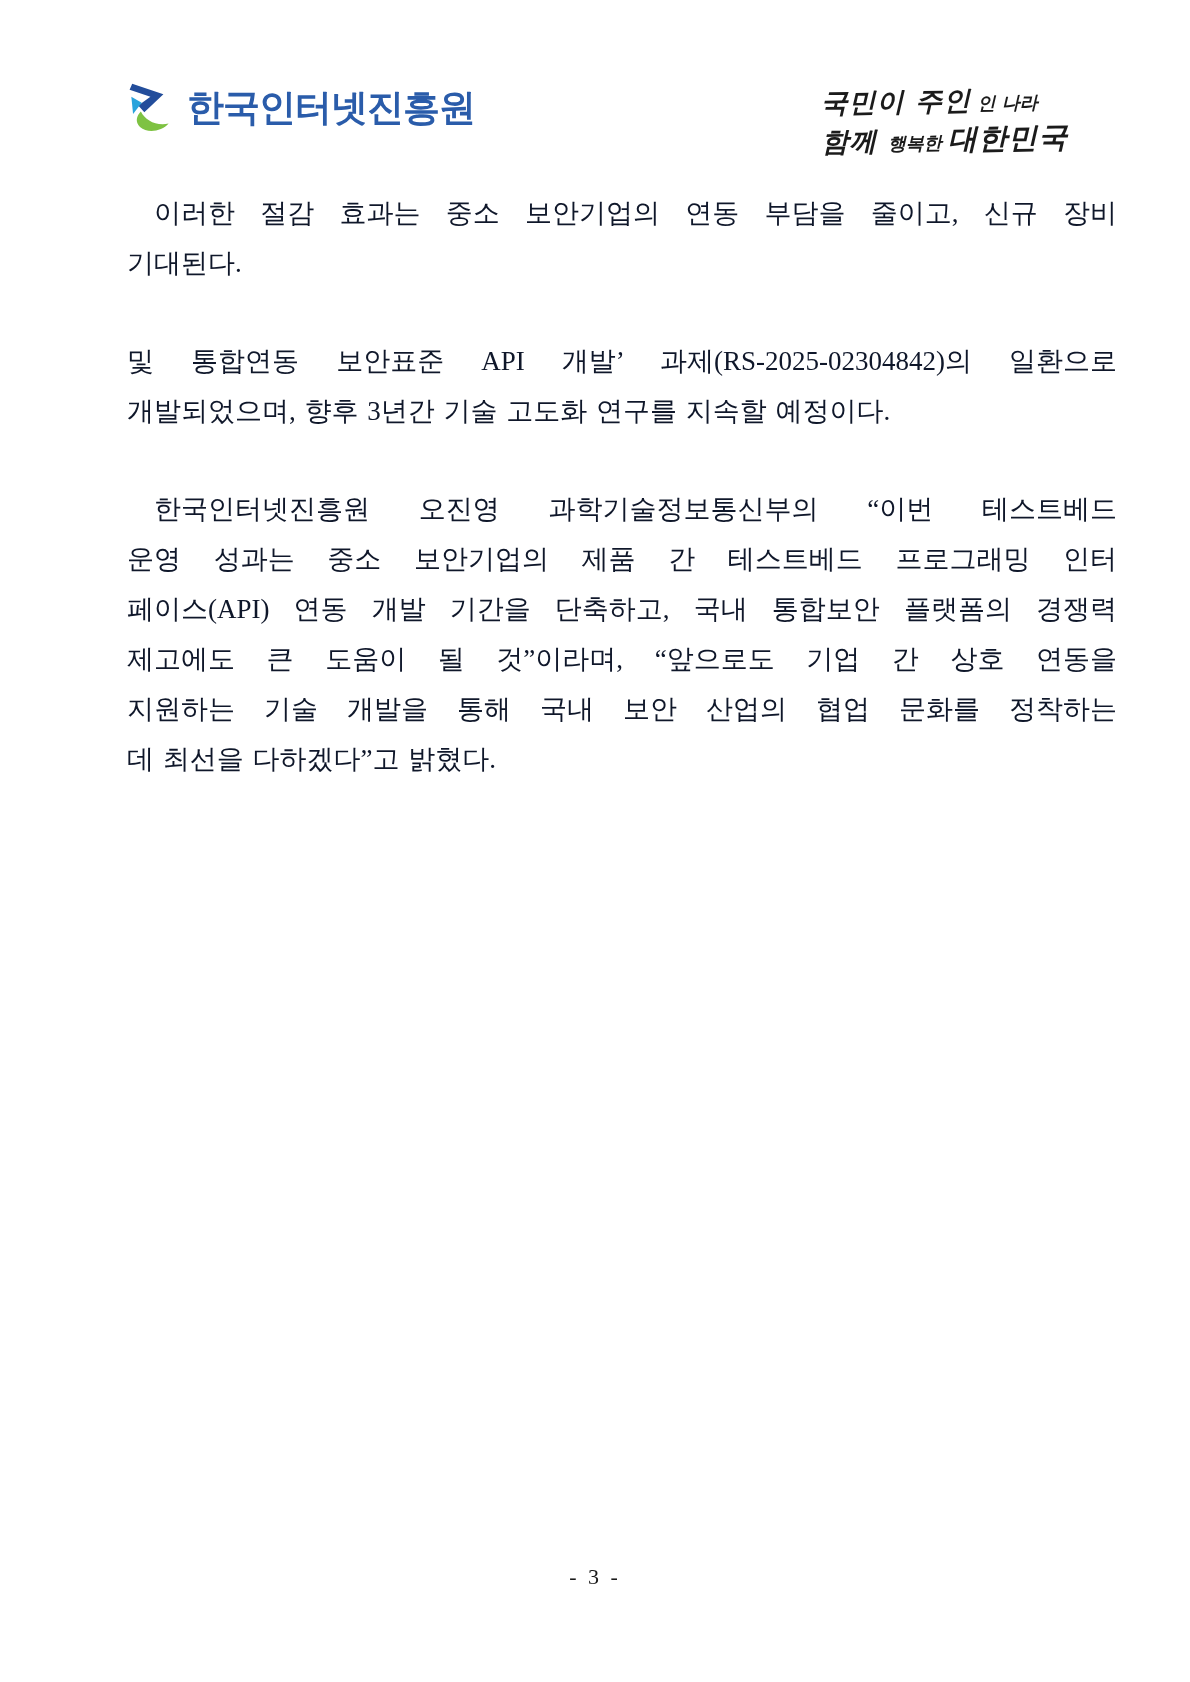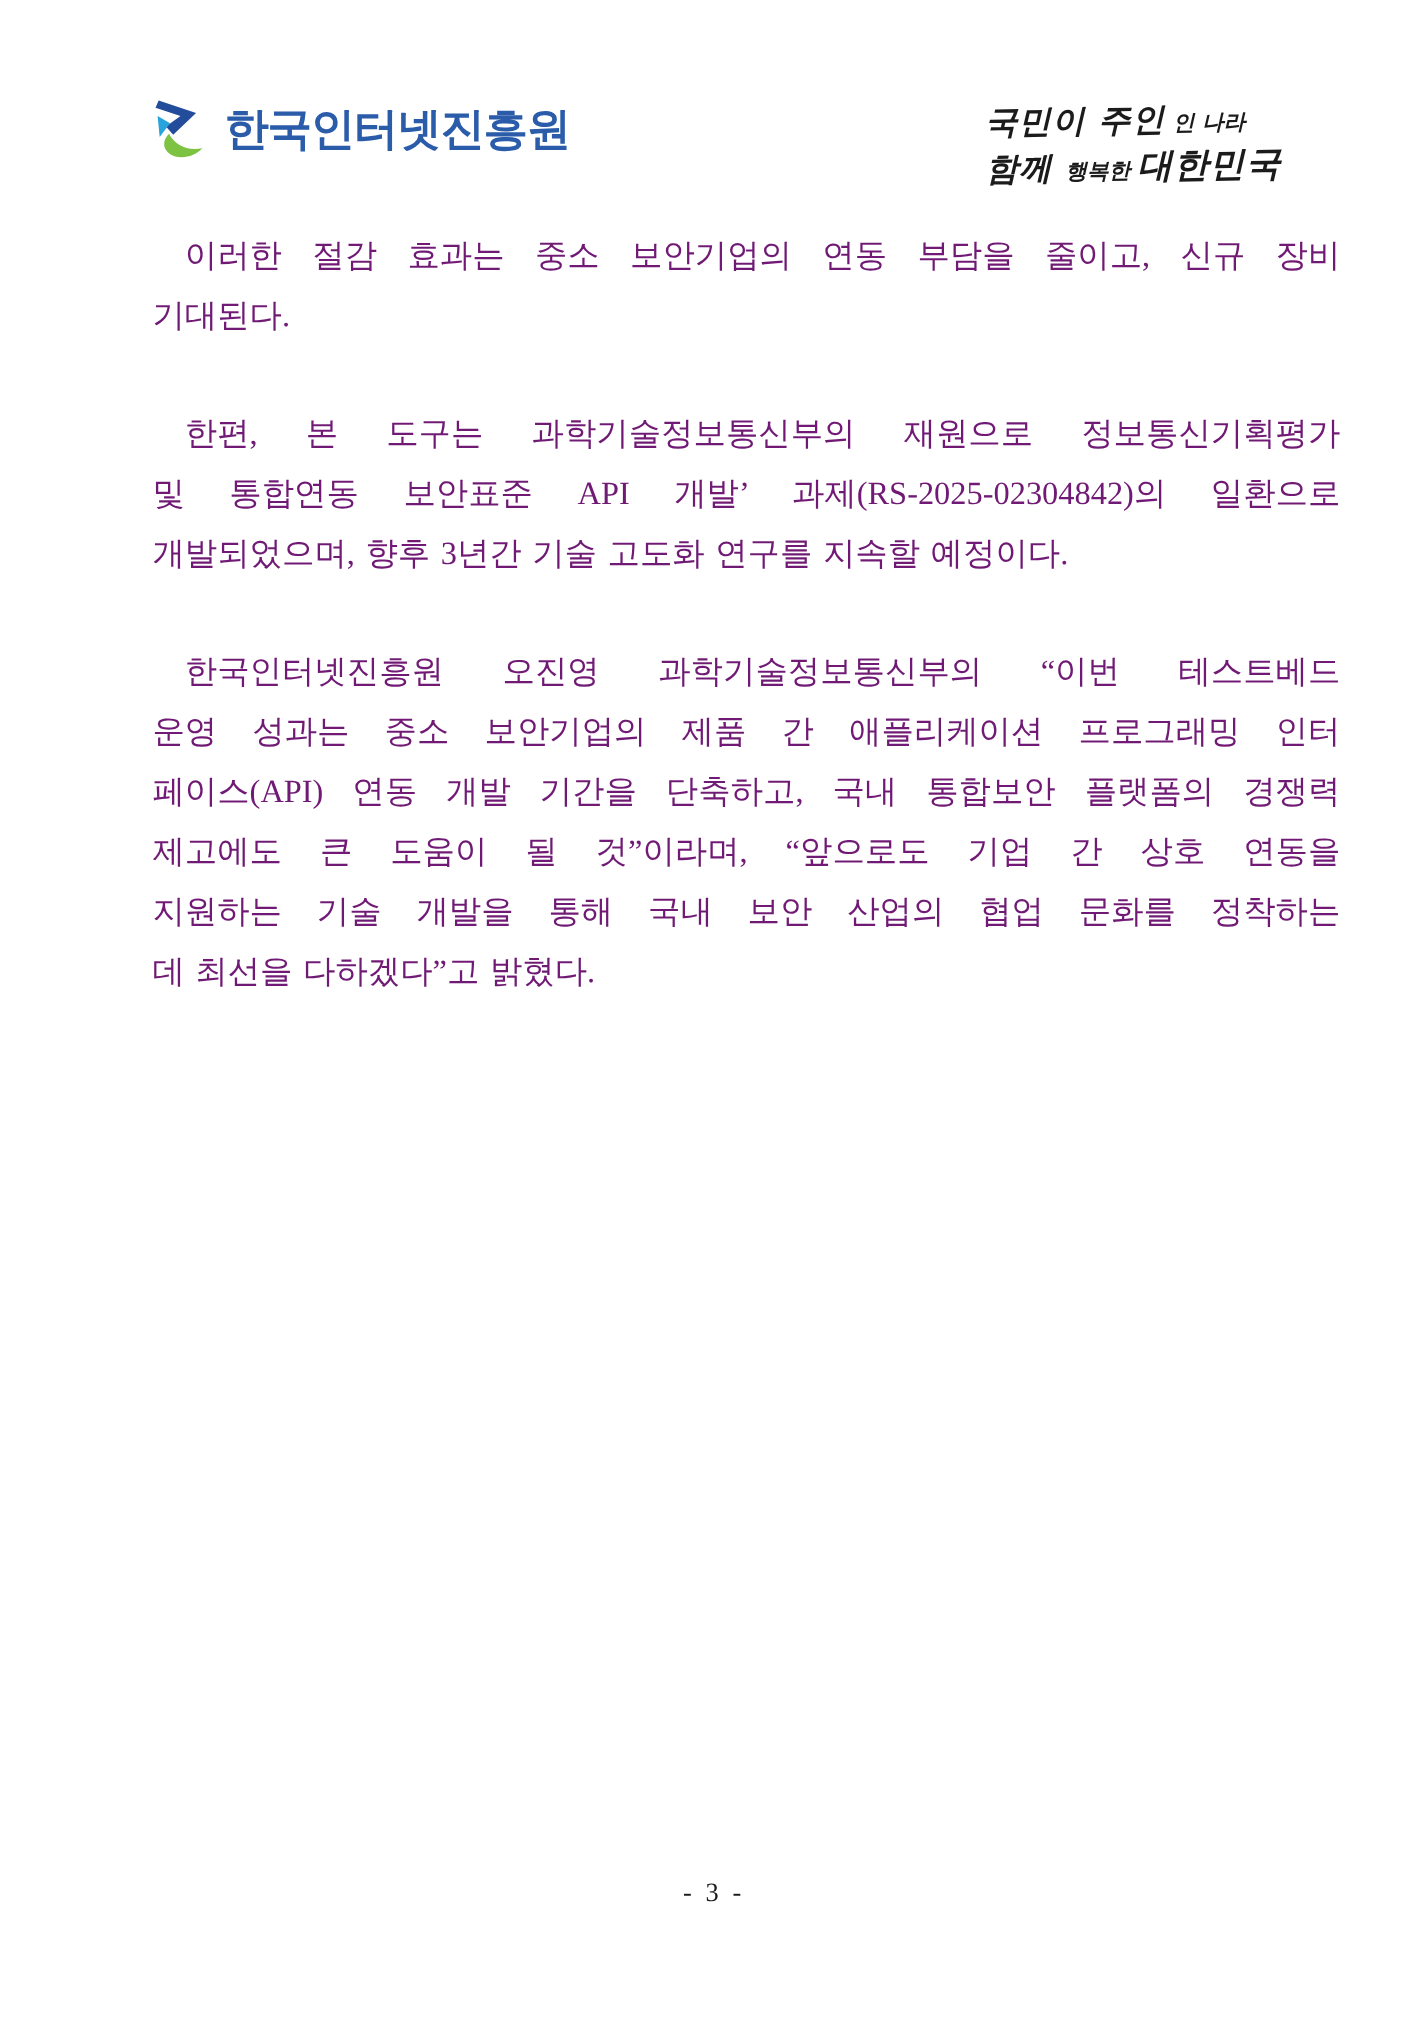--- a/index.html
+++ b/index.html
@@ -63,21 +63,21 @@
     color: #1a1a1a;
   }
   .paragraph { margin-bottom: 48px; }
   .line {
     font-size: 27px;
     line-height: 50px;
     height: 50px;
     text-align: justify;
     text-align-last: justify;
     word-spacing: 2px;
-    color: #701a75;
+    color: #0f172a;
   }
   .line.first { text-indent: 27px; }
   .line.last  { text-align: left; text-align-last: left; }
 
   
   .footer {
     position: absolute;
     bottom: 92px;
     left: 0;
     width: 100%;
@@ -109,28 +109,27 @@
   </div>
 
   <div class="content">
 
     <div class="paragraph">
       <div class="line first">이러한 절감 효과는 중소 보안기업의 연동 부담을 줄이고, 신규 장비</div>
       <div class="line last">기대된다.</div>
     </div>
 
     <div class="paragraph">
-      <div class="line first">한편, 본 도구는 과학기술정보통신부의 재원으로 정보통신기획평가</div>
       <div class="line">및 통합연동 보안표준 API 개발’ 과제(RS-2025-02304842)의 일환으로</div>
       <div class="line last">개발되었으며, 향후 3년간 기술 고도화 연구를 지속할 예정이다.</div>
     </div>
 
     <div class="paragraph">
       <div class="line first">한국인터넷진흥원 오진영 과학기술정보통신부의 “이번 테스트베드</div>
-      <div class="line">운영 성과는 중소 보안기업의 제품 간 애플리케이션 프로그래밍 인터</div>
+      <div class="line">운영 성과는 중소 보안기업의 제품 간 테스트베드 프로그래밍 인터</div>
       <div class="line">페이스(API) 연동 개발 기간을 단축하고, 국내 통합보안 플랫폼의 경쟁력</div>
       <div class="line">제고에도 큰 도움이 될 것”이라며, “앞으로도 기업 간 상호 연동을</div>
       <div class="line">지원하는 기술 개발을 통해 국내 보안 산업의 협업 문화를 정착하는</div>
       <div class="line last">데 최선을 다하겠다”고 밝혔다.</div>
     </div>
 
   </div>
 
   <div class="footer">- 3 -</div>
 

